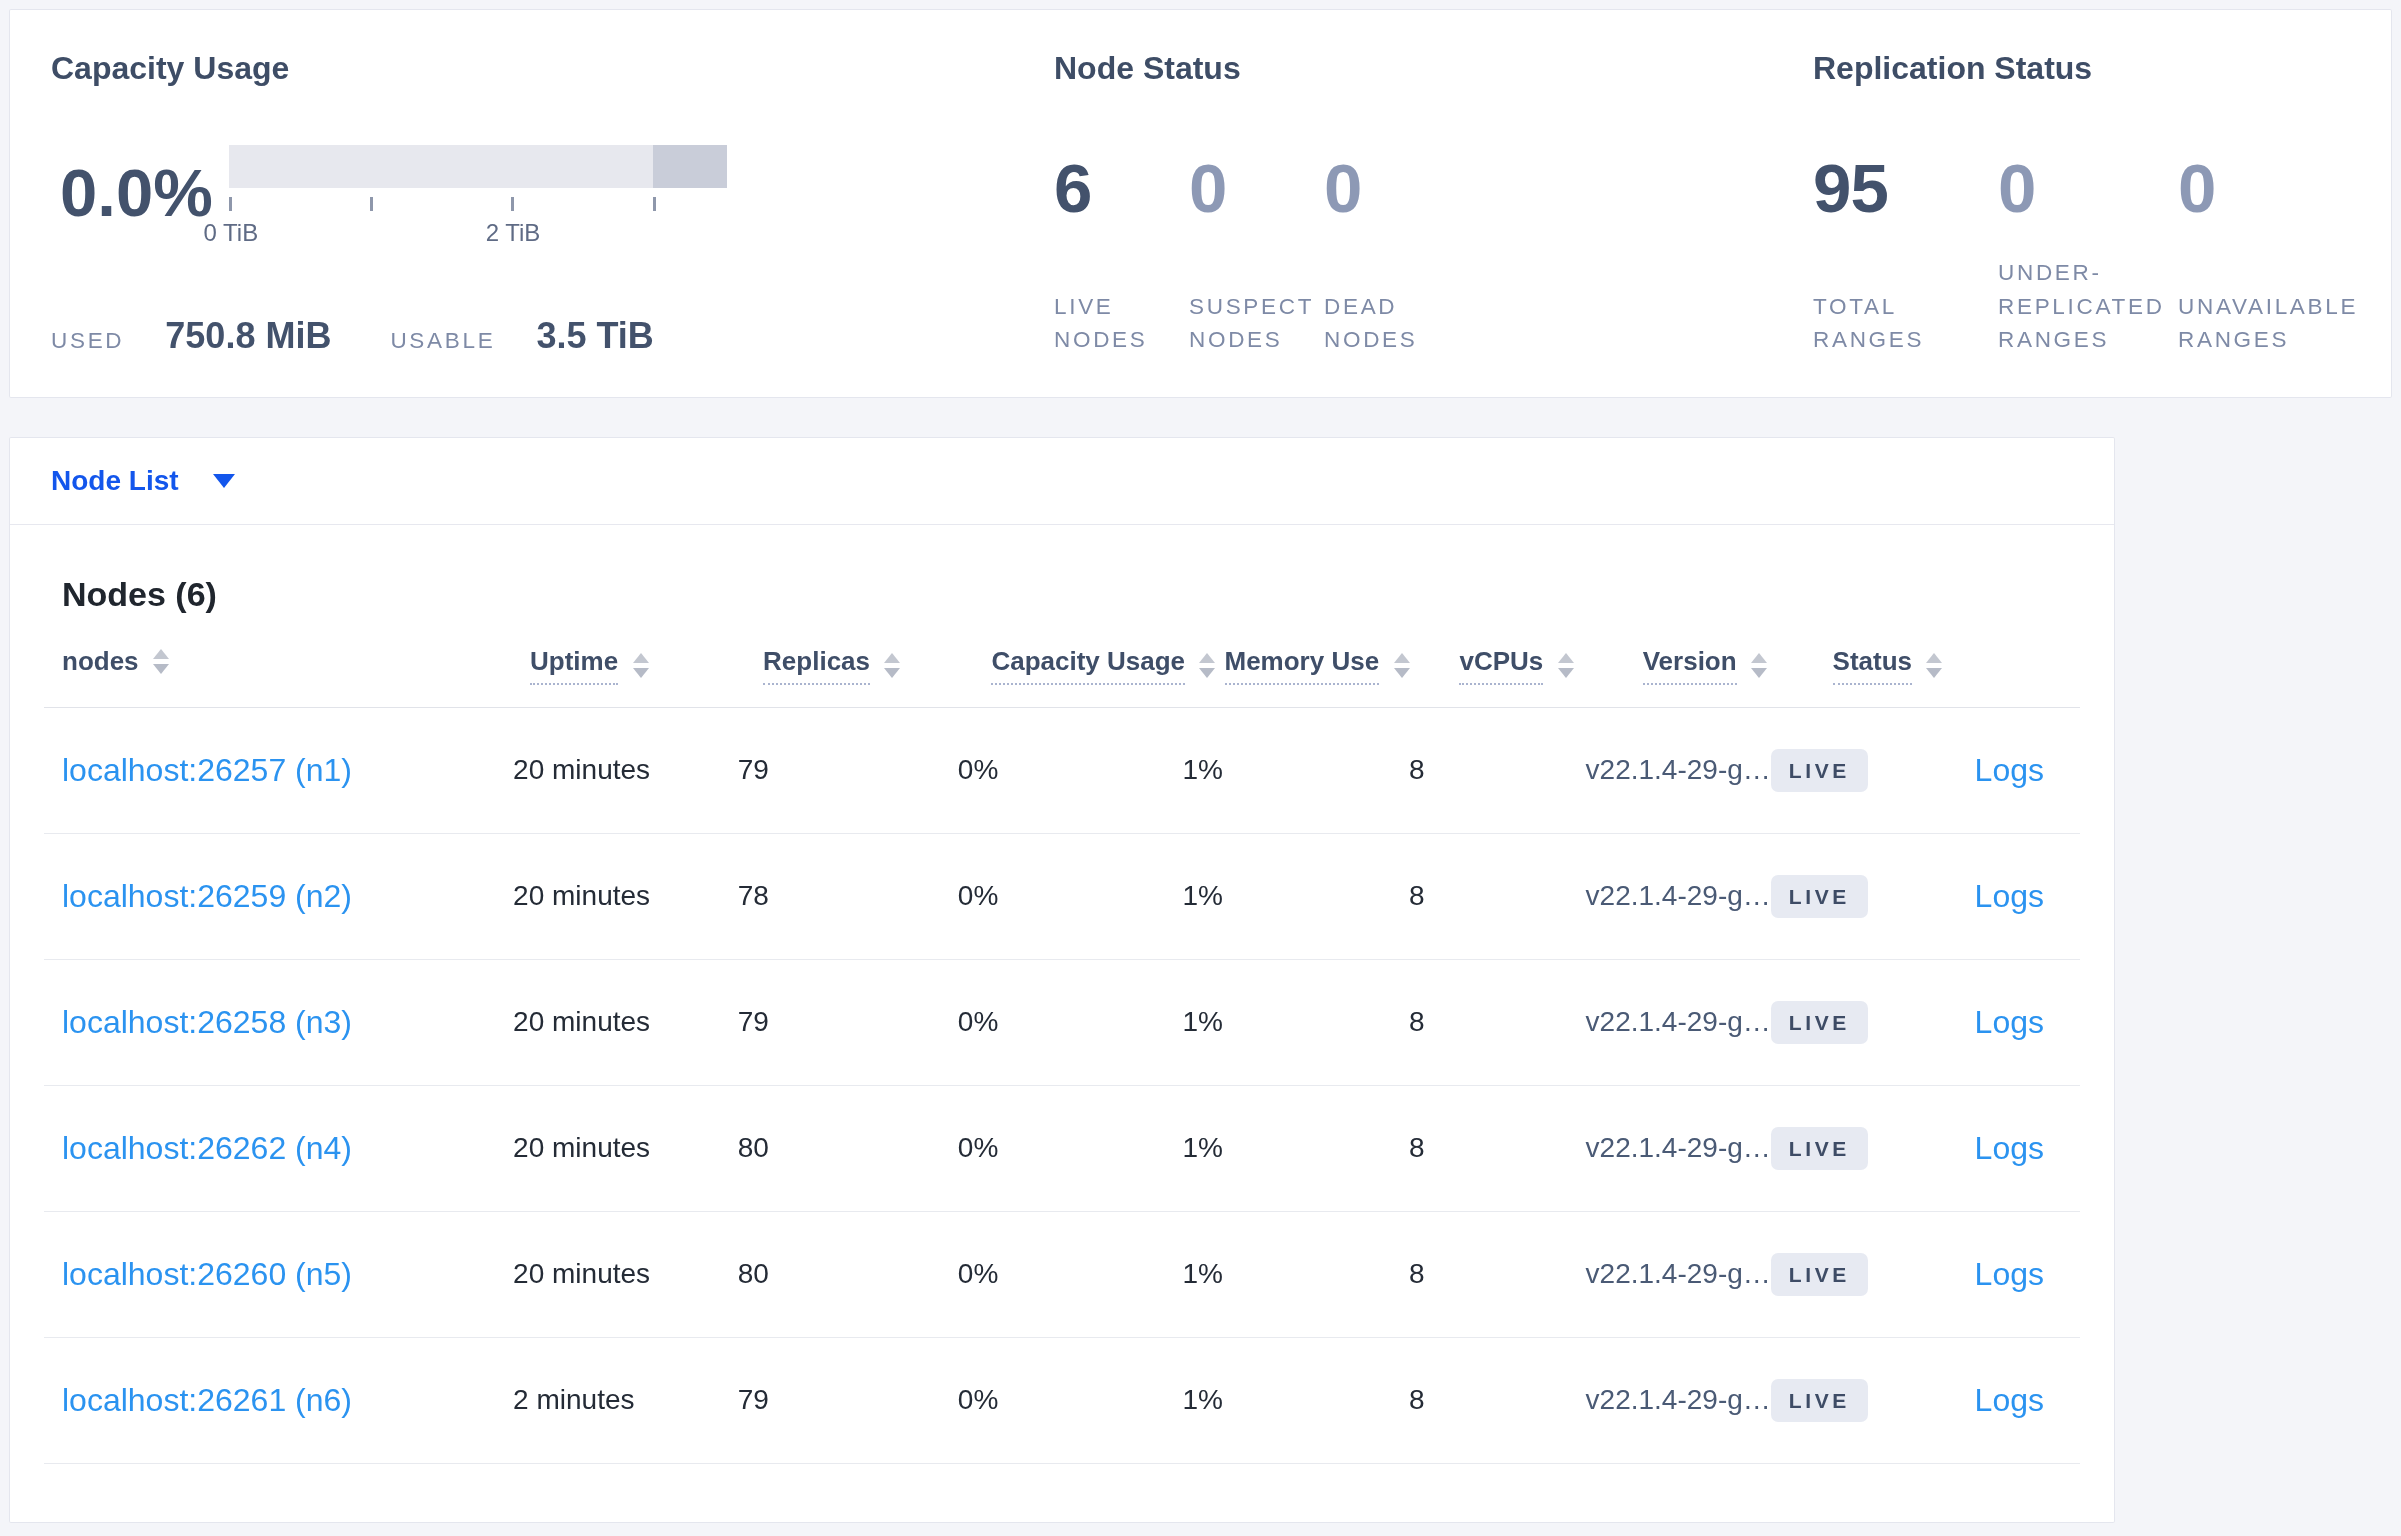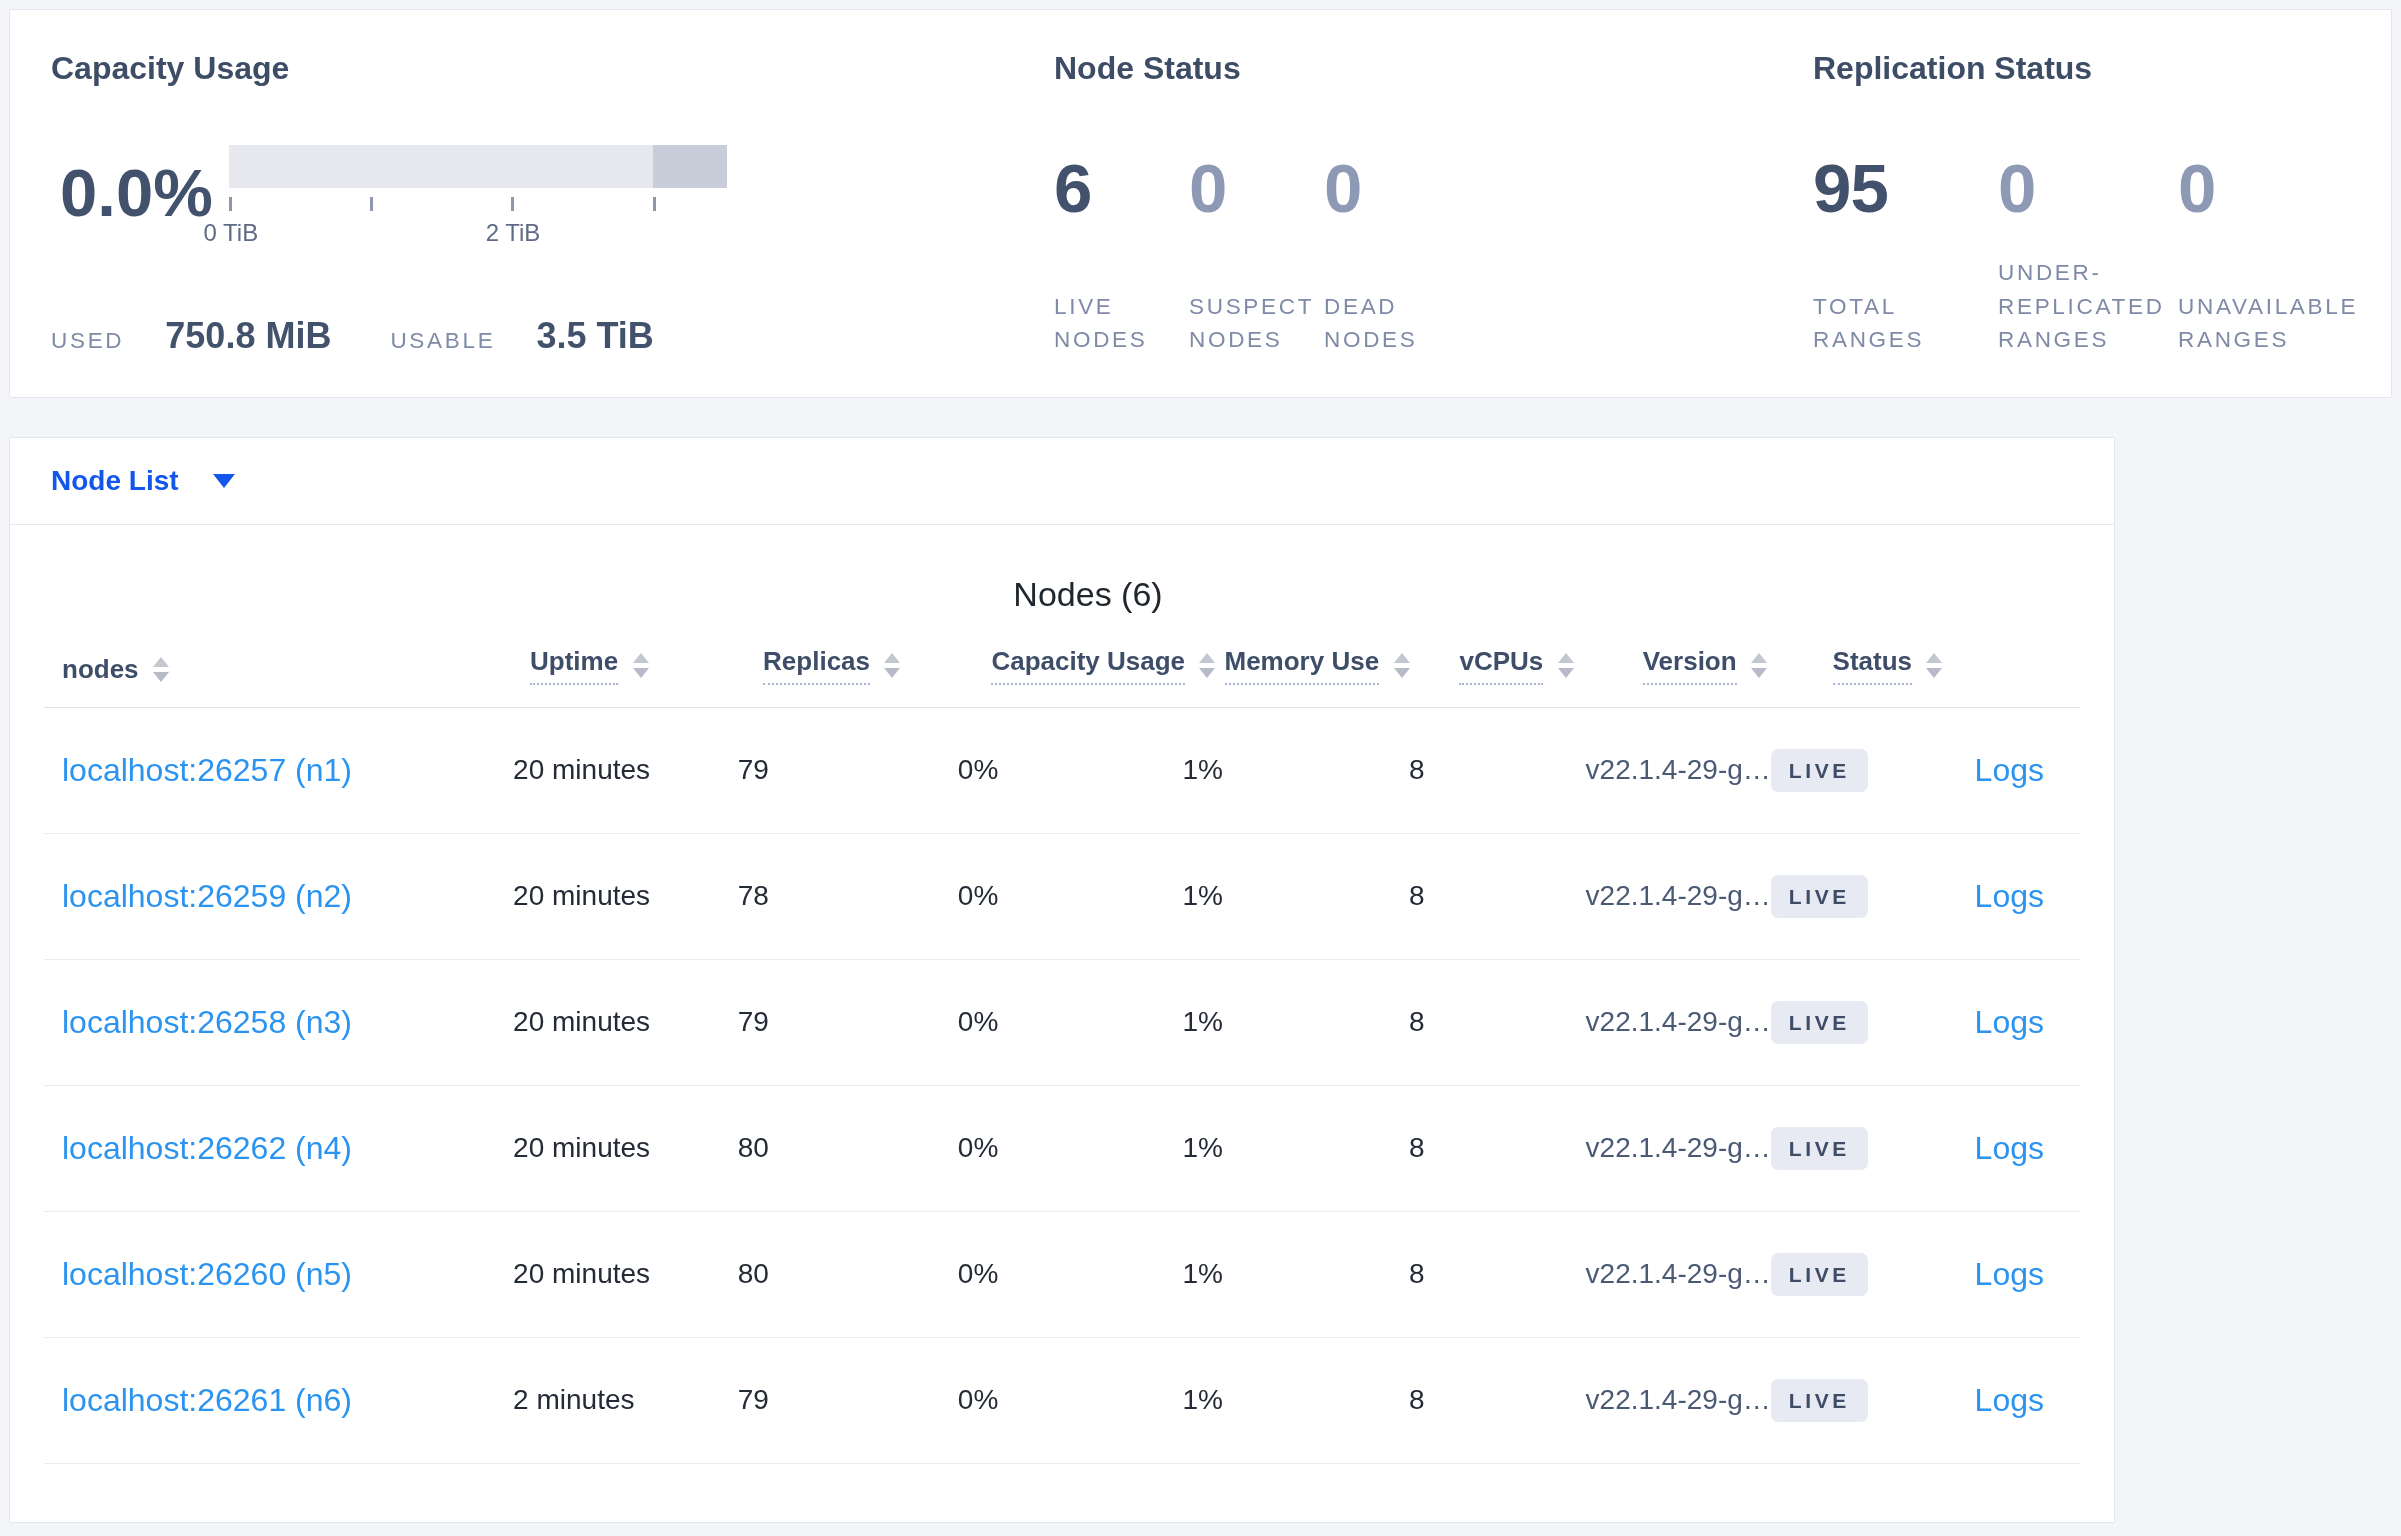--- a/index.html
+++ b/index.html
@@ -86,25 +86,25 @@
   .nl-dropdown-label{
     font-size:28px; font-weight:700; color:var(--dropdown-blue);
   }
   .caret-down{
     width:0; height:0; margin-left:34px;
     border-left:11.7px solid transparent; border-right:11.7px solid transparent;
     border-top:14.4px solid var(--dropdown-blue);
   }
   .nodes-heading{
     margin:50px 0 0 52px;
-    font-size:34px; font-weight:400; color:#20262e;text-align:center;
+    font-size:34px; font-weight:700; color:#20262e;
   }
   .tbl{margin:32px 34px 0 34px;}
   .thead{
-    display:flex; align-items:flex-end;
+    display:flex; align-items:flex-start;
     padding:0 36px 21.6px 18px;
     border-bottom:1.8px solid #e1e3e9;
   }
   .th{
     display:inline-flex; align-items:center;
     font-size:26px; font-weight:700; color:var(--header-text); cursor:pointer;
   }
   .hdr-label.dotted{border-bottom:2.7px dotted #aab4cf; padding-bottom:6.3px;}
   .sort{display:inline-flex; flex-direction:column; margin-left:14.4px; gap:5.4px;}
   .sort .up{width:0;height:0;border-left:8px solid transparent;border-right:8px solid transparent;border-bottom:10px solid #c3c7d0;}

